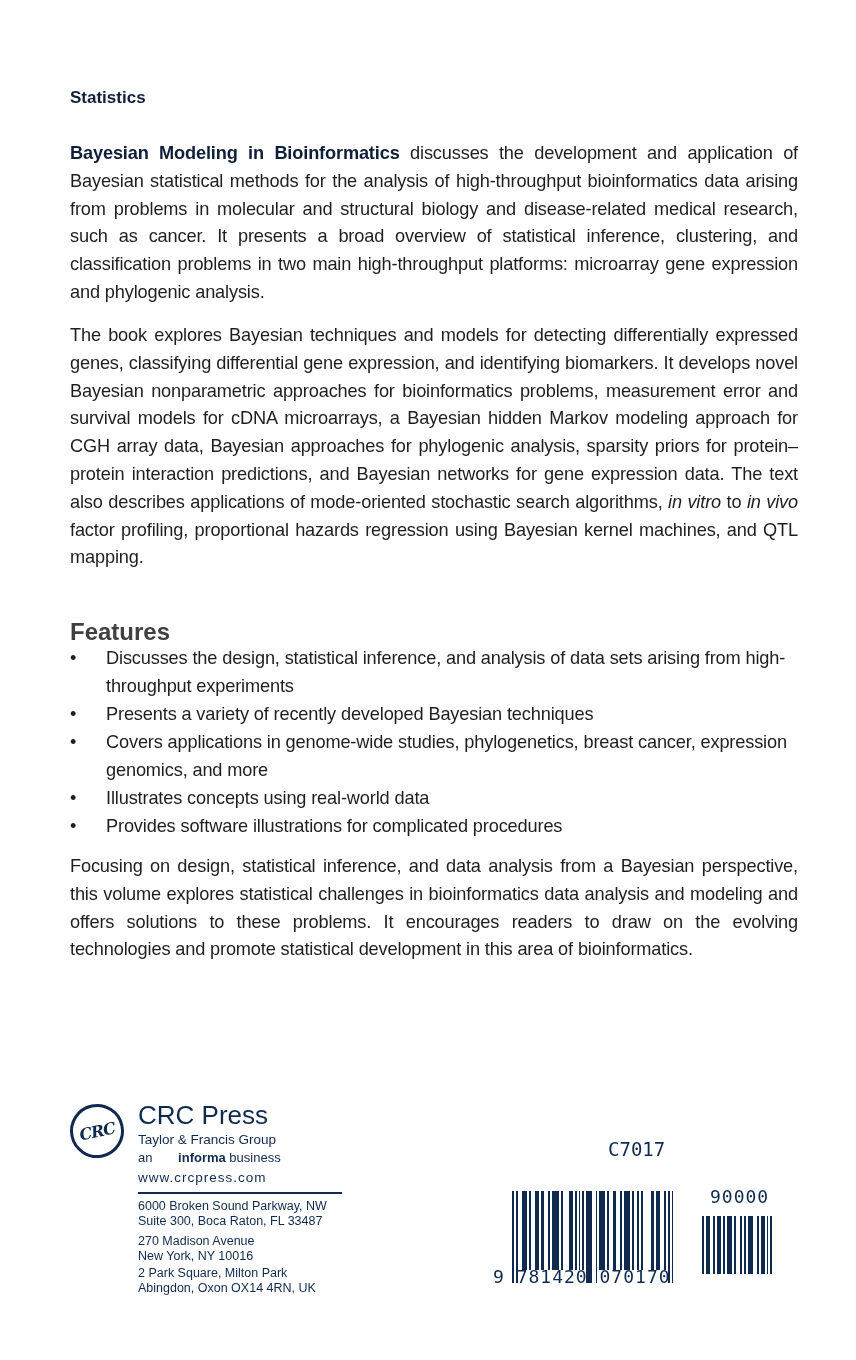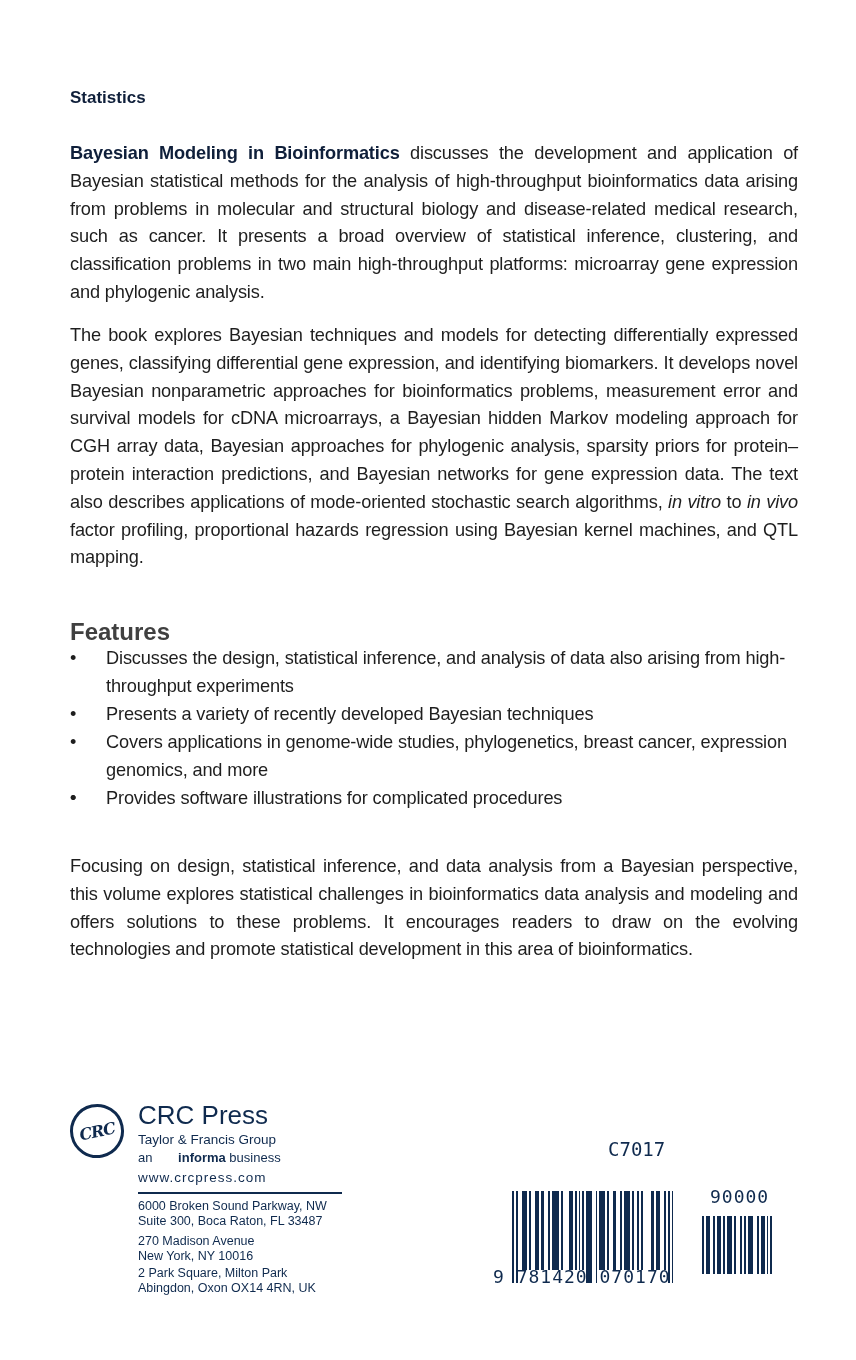--- a/index.html
+++ b/index.html
@@ -59,24 +59,24 @@
 <body>
 
 <div class="section-label">Statistics</div>
 
 <div class="body-text p1"><span class="title-bold">Bayesian Modeling in Bioinformatics</span><span> discusses the development and application of Bayesian statistical methods for the analysis of high-throughput bioinformatics data arising from problems in molecular and structural biology and disease-related medical research, such as cancer. It presents a broad overview of statistical inference, clustering, and classification problems in two main high-throughput platforms: microarray gene expression and phylogenic analysis.</span></div>
 
 <div class="body-text p2"><span>The book explores Bayesian techniques and models for detecting differentially expressed genes, classifying differential gene expression, and identifying biomarkers. It develops novel Bayesian nonparametric approaches for bioinformatics problems, measurement error and survival models for cDNA microarrays, a Bayesian hidden Markov modeling approach for CGH array data, Bayesian approaches for phylogenic analysis, sparsity priors for protein–protein interaction predictions, and Bayesian networks for gene expression data. The text also describes applications of mode-oriented stochastic search algorithms, </span><i>in vitro</i><span> to </span><i>in vivo</i><span> factor profiling, proportional hazards regression using Bayesian kernel machines, and QTL mapping.</span></div>
 
 <div class="features-title">Features</div>
 <ul class="features-list">
-  <li><span class="bullet">•</span><span>Discusses the design, statistical inference, and analysis of data also arising from high-throughput experiments</span></li>
+  <li><span class="bullet">•</span><span>Discusses the design, statistical inference, and analysis of data sets arising from high-throughput experiments</span></li>
   <li><span class="bullet">•</span><span>Presents a variety of recently developed Bayesian techniques</span></li>
   <li><span class="bullet">•</span><span>Covers applications in genome-wide studies, phylogenetics, breast cancer, expression genomics, and more</span></li>
-  <li><span class="bullet">•</span></li>
+  <li><span class="bullet">•</span><span>Illustrates concepts using real-world data</span></li>
   <li><span class="bullet">•</span><span>Provides software illustrations for complicated procedures</span></li>
 </ul>
 
 <div class="body-text p3">Focusing on design, statistical inference, and data analysis from a Bayesian perspective, this volume explores statistical challenges in bioinformatics data analysis and modeling and offers solutions to these problems. It encourages readers to draw on the evolving technologies and promote statistical development in this area of bioinformatics.</div>
 
 <div class="logo-block">
   <div class="crc-logo">CRC</div>
   <div class="crc-name">CRC Press</div>
   <div class="crc-group">Taylor &amp; Francis Group</div>
   <div class="crc-informa"><span>an </span><b>informa</b><span> business</span></div>

